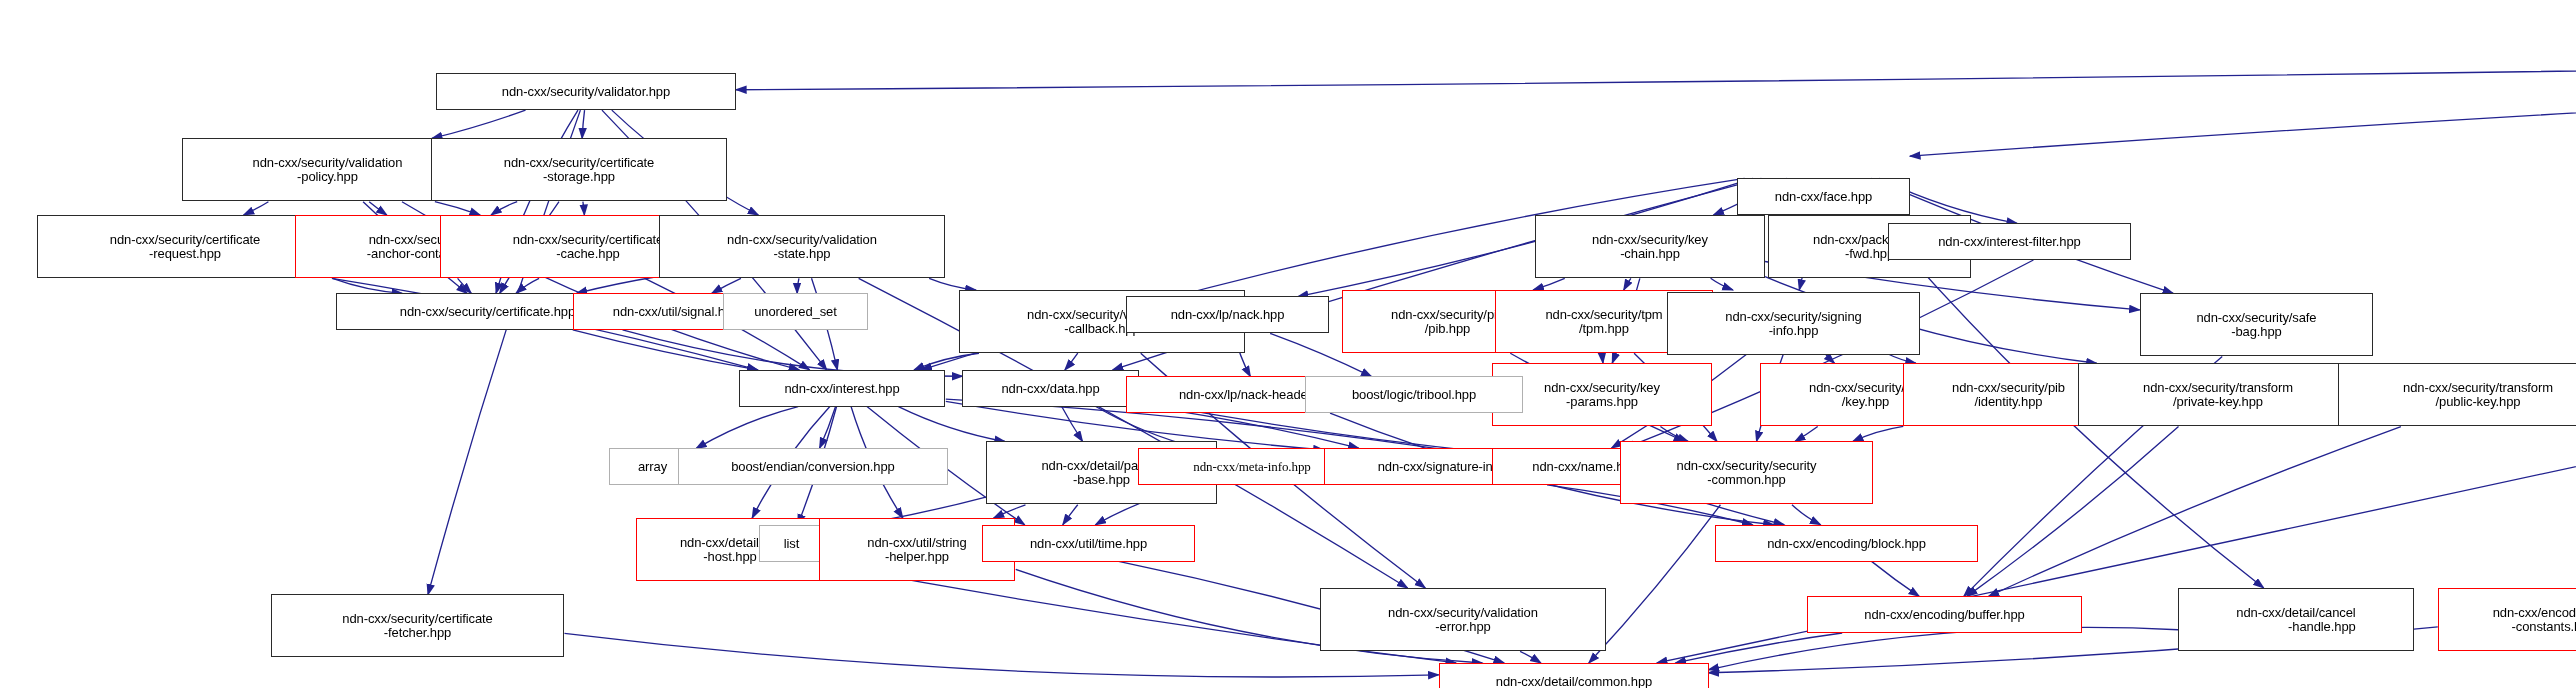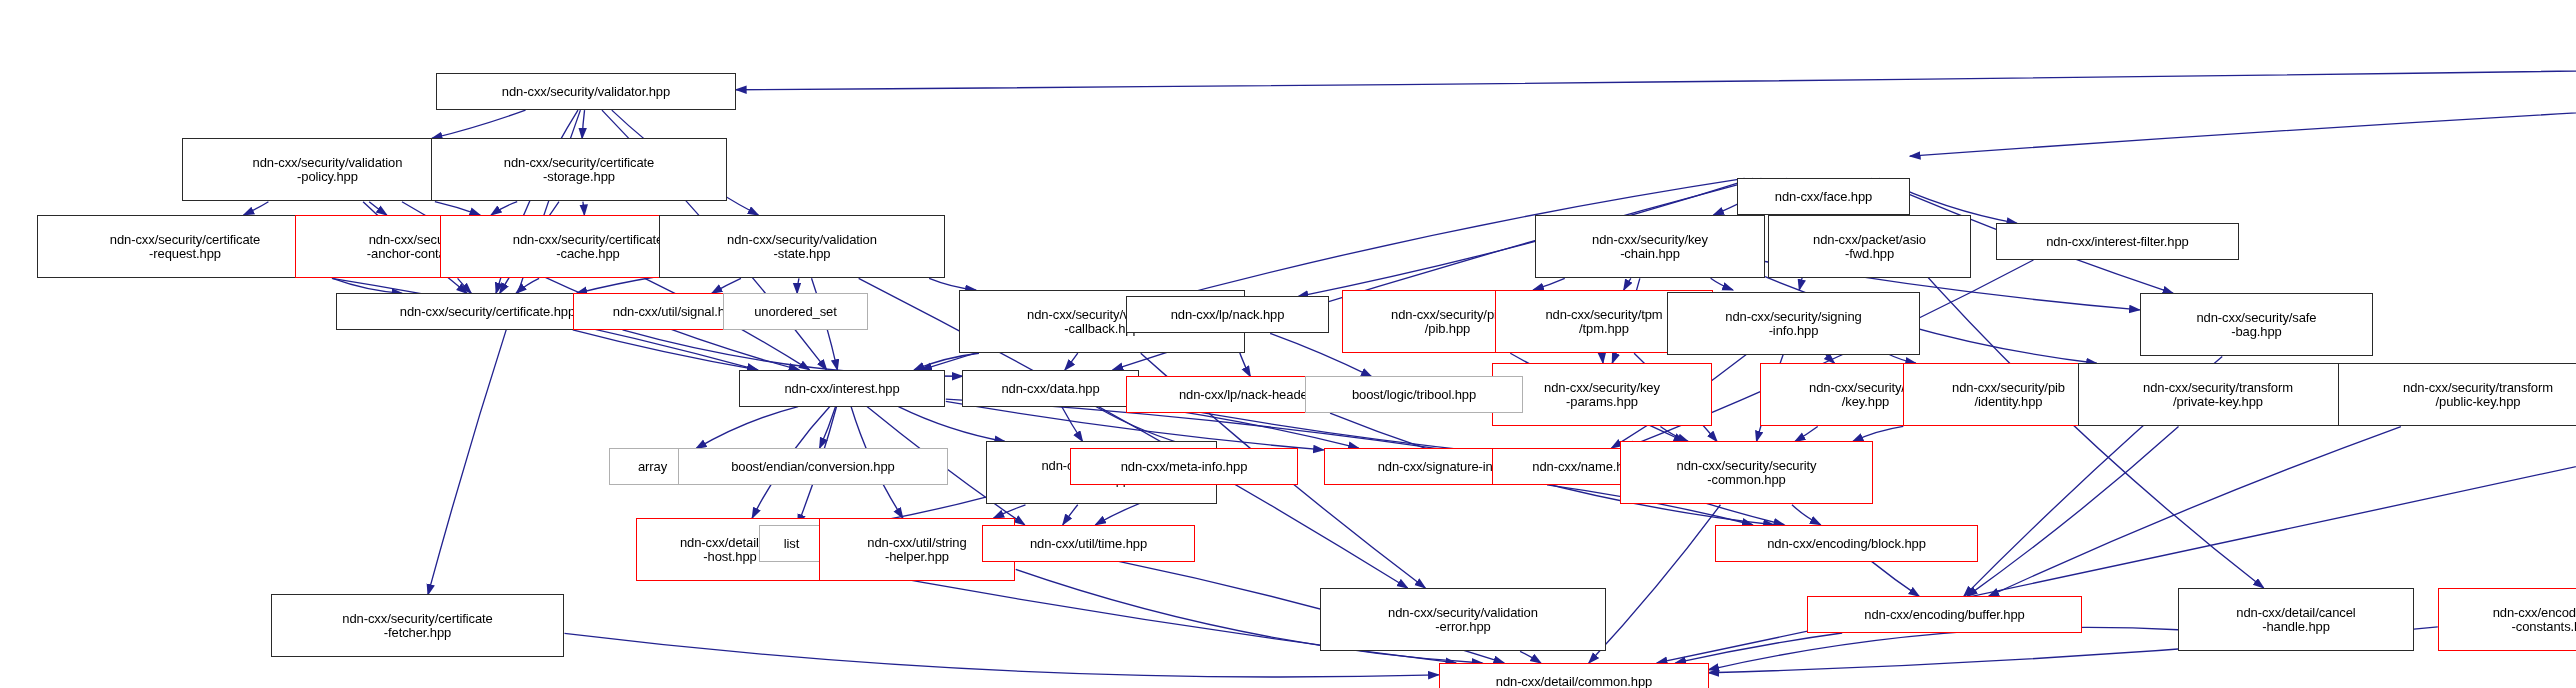--- a/index.html
+++ b/index.html
@@ -172,21 +172,21 @@
       <div class="node red" style="left: 295px; top: 215px; width: 268px; height: 63px;">ndn-cxx/security/trust
 -anchor-container.hpp</div>
       <div class="node red" style="left: 440px; top: 215px; width: 296px; height: 63px;">ndn-cxx/security/certificate
 -cache.hpp</div>
       <div class="node" style="left: 659px; top: 215px; width: 286px; height: 63px;">ndn-cxx/security/validation
 -state.hpp</div>
       <div class="node" style="left: 1535px; top: 215px; width: 230px; height: 63px;">ndn-cxx/security/key
 -chain.hpp</div>
       <div class="node" style="left: 1768px; top: 215px; width: 203px; height: 63px;">ndn-cxx/packet/asio
 -fwd.hpp</div>
-      <div class="node" style="left: 1996px; top: 223px; width: 243px; height: 37px;">ndn-cxx/interest-filter.hpp</div>
+      <div class="node" style="left: 1888px; top: 223px; width: 243px; height: 37px;">ndn-cxx/interest-filter.hpp</div>
       <div class="node" style="left: 2140px; top: 293px; width: 233px; height: 63px;">ndn-cxx/security/safe
 -bag.hpp</div>
       <div class="node" style="left: 336px; top: 293px; width: 303px; height: 37px;">ndn-cxx/security/certificate.hpp</div>
       <div class="node red" style="left: 573px; top: 293px; width: 206px; height: 37px;">ndn-cxx/util/signal.hpp</div>
       <div class="node gray-border" style="left: 723px; top: 293px; width: 145px; height: 37px; text-align: center;">unordered_set</div>
       <div class="node" style="left: 959px; top: 290px; width: 286px; height: 63px;">ndn-cxx/security/validation
 -callback.hpp</div>
       <div class="node" style="left: 1126px; top: 296px; width: 203px; height: 37px;">ndn-cxx/lp/nack.hpp</div>
       <div class="node red" style="left: 1342px; top: 290px; width: 211px; height: 63px;">ndn-cxx/security/pib
 /pib.hpp</div>
@@ -205,37 +205,37 @@
       <div class="node" style="left: 2338px; top: 363px; width: 280px; height: 63px;">ndn-cxx/security/transform
 /public-key.hpp</div>
       <div class="node" style="left: 739px; top: 370px; width: 206px; height: 37px;">ndn-cxx/interest.hpp</div>
       <div class="node" style="left: 962px; top: 370px; width: 177px; height: 37px;">ndn-cxx/data.hpp</div>
       <div class="node red" style="left: 1126px; top: 376px; width: 263px; height: 37px;">ndn-cxx/lp/nack-header.hpp</div>
       <div class="node gray-border" style="left: 1305px; top: 376px; width: 218px; height: 37px;">boost/logic/tribool.hpp</div>
       <div class="node gray-border" style="left: 609px; top: 448px; width: 87px; height: 37px;">array</div>
       <div class="node gray-border" style="left: 678px; top: 448px; width: 270px; height: 37px;">boost/endian/conversion.hpp</div>
       <div class="node" style="left: 986px; top: 441px; width: 231px; height: 63px;">ndn-cxx/detail/packet
 -base.hpp</div>
-      <div class="node red" style="left: 1070px; top: 448px; width: 228px; height: 37px;">ndn-cxx/meta-info.hpp</div>
+      <div class="node red" style="left: 1138px; top: 448px; width: 228px; height: 37px; font-family: Liberation Serif, serif;">ndn-cxx/meta-info.hpp</div>
       <div class="node red" style="left: 1324px; top: 448px; width: 258px; height: 37px;">ndn-cxx/signature-info.hpp</div>
       <div class="node red" style="left: 1492px; top: 448px; width: 186px; height: 37px;">ndn-cxx/name.hpp</div>
       <div class="node red" style="left: 1620px; top: 441px; width: 253px; height: 63px;">ndn-cxx/security/security
 -common.hpp</div>
       <div class="node red" style="left: 636px; top: 518px; width: 188px; height: 63px;">ndn-cxx/detail/tag
 -host.hpp</div>
       <div class="node gray-border" style="left: 759px; top: 525px; width: 65px; height: 37px;">list</div>
       <div class="node red" style="left: 819px; top: 518px; width: 196px; height: 63px;">ndn-cxx/util/string
 -helper.hpp</div>
       <div class="node red" style="left: 942px; top: 525px; width: 213px; height: 37px; margin-left: 40px;">ndn-cxx/util/time.hpp</div>
       <div class="node red" style="left: 1715px; top: 525px; width: 263px; height: 37px;">ndn-cxx/encoding/block.hpp</div>
       <div class="node" style="left: 271px; top: 594px; width: 293px; height: 63px;">ndn-cxx/security/certificate
 -fetcher.hpp</div>
       <div class="node" style="left: 1320px; top: 588px; width: 286px; height: 63px;">ndn-cxx/security/validation
 -error.hpp</div>
       <div class="node red" style="left: 1807px; top: 596px; width: 275px; height: 37px;">ndn-cxx/encoding/buffer.hpp</div>
-      <div class="node" style="left: 2178px; top: 588px; width: 236px; height: 63px;">ndn-cxx/detail/cancel
+      <div class="node" style="left: 2178px; top: 588px; width: 236px; height: 63px; text-align: right;">ndn-cxx/detail/cancel
 -handle.hpp</div>
       <div class="node red" style="left: 2438px; top: 588px; width: 231px; height: 63px;">ndn-cxx/encoding/nfd
 -constants.hpp</div>
       <div class="node red" style="left: 1439px; top: 663px; width: 270px; height: 37px;">ndn-cxx/detail/common.hpp</div>
     </div>
 </div>
 
 
 </body></html>

